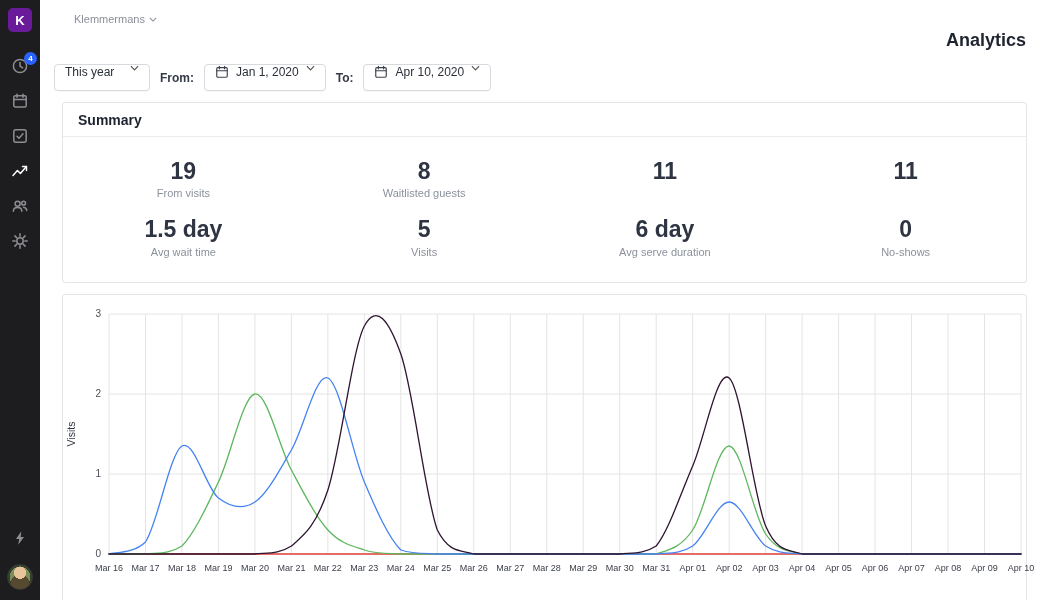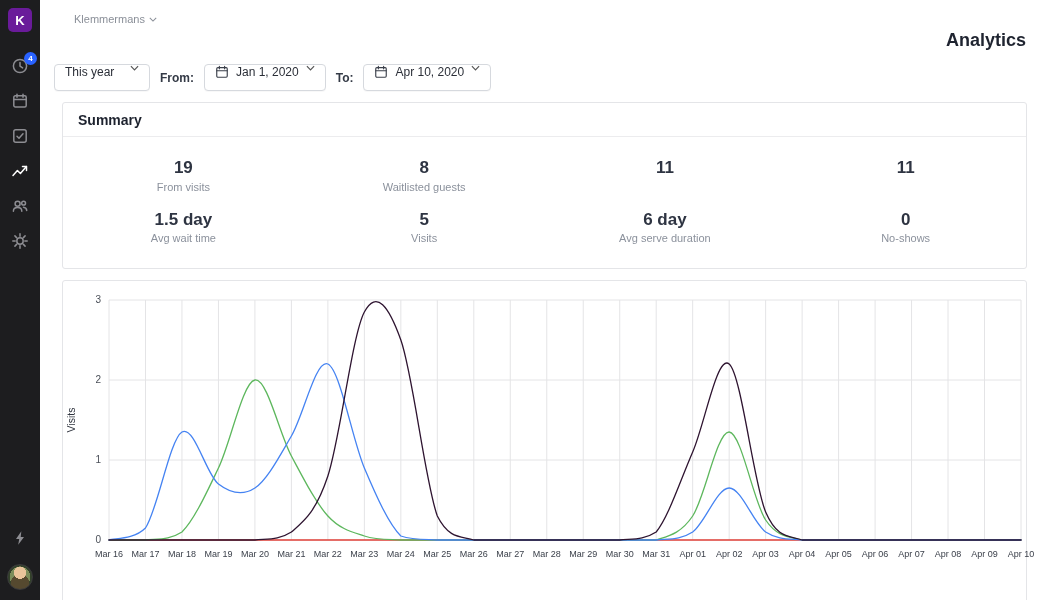--- a/index.html
+++ b/index.html
@@ -40,21 +40,21 @@
   .flabel { font-size:12px; font-weight:bold; color:#343a46; margin-left:0; }
   .chev svg { display:block; }
   .cal-ic svg { display:block; stroke:#3a3f4a; fill:none; stroke-width:1.3; stroke-linecap:round; }
 
   
   .card { border:1px solid #e4e5e8; border-radius:3px; margin:11px 13px 0 22px; background:#fff; }
   .card-head { padding:9px 15px 8px; border-bottom:1px solid #ececee; font-size:14px; font-weight:bold; color:#1d222e; }
 
   .stats-grid { display:grid; grid-template-columns:repeat(4,1fr); row-gap:18px; padding:22px 0 24px; }
   .stat { text-align:center; }
-  .stat-value { font-size:17px; font-weight:bold; color:#2e3442; line-height:1.1; }
+  .stat-value { font-size:23px; font-weight:bold; color:#2e3442; line-height:1.1; }
   .stat-label { font-size:11px; color:#8b919c; margin-top:3px; }
 
   .trends-card { height:560px; }
   .chart-wrap { padding:2px 0 0 0; }
   svg.chart { display:block; }
 </style>
 </head>
 <body>
 
 <div class="sidebar">

